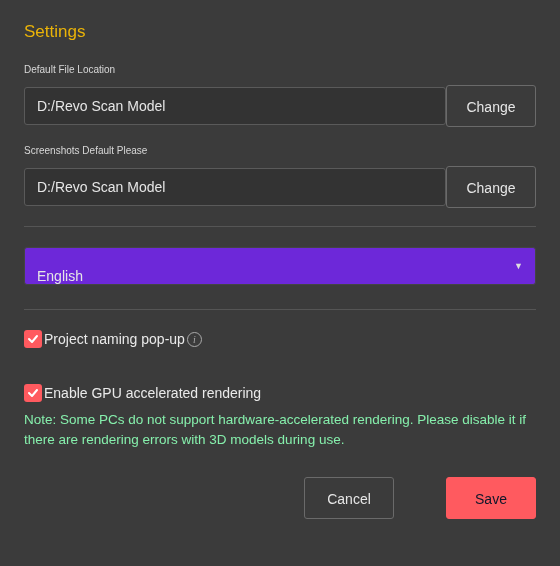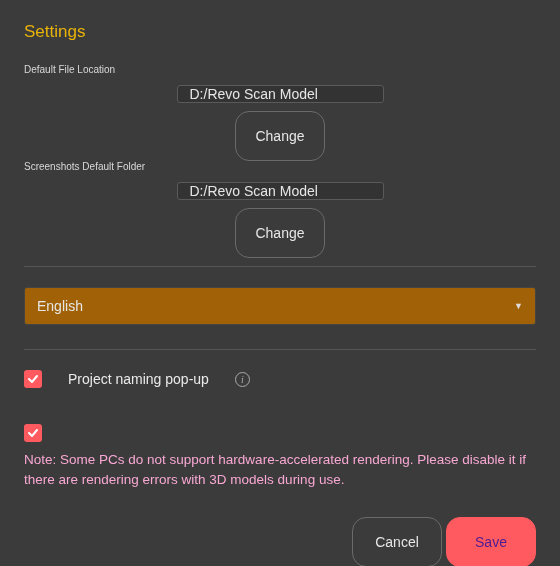--- a/index.html
+++ b/index.html
@@ -19,80 +19,81 @@
     font-weight: 400;
     margin-bottom: 22px;
   }
   .field-label {
     font-size: 10px;
     color: #d8d8d8;
     margin-bottom: 10px;
   }
   .row {
     display: flex;
-    gap: 8px;
+    gap: 0;
     align-items: center;
-    flex-direction: column;
+    margin-bottom: 18px;
   }
   .text-input {
     flex: 1;
     height: 38px;
     background: #333333;
     border: 1px solid #5a5a5a;
     border-radius: 3px;
     color: #e6e6e6;
     padding: 0 12px;
     font-size: 14px;
     outline: none;
   }
   .btn {
-    height: 50px;
+    height: 42px;
     min-width: 90px;
     background: #3b3b3b;
     border: 1px solid #6a6a6a;
-    border-radius: 14px;
+    border-radius: 3px;
     color: #e6e6e6;
     font-size: 14px;
     cursor: pointer;
     padding: 13px 18px;
   }
   .btn-primary {
     background: #ff5a5f;
     border: 1px solid #ff5a5f;
-    color: #4c1d95;
+    color: #0f172a;
+    margin-left: 28px;
   }
   .divider {
     height: 1px;
     background: #555;
     margin: 8px 0 20px 0;
   }
   .select-wrap {
     position: relative;
     height: 38px;
-    background: #a16207;
+    background: #6d28d9;
     border: 1px solid #444;
     border-radius: 3px;
     display: flex;
-    align-items: center;
+    align-items: flex-end;
     padding: 0 12px;
     cursor: pointer;
     margin-bottom: 24px;
   }
   .select-wrap .caret {
     position: absolute;
     right: 12px;
     top: 50%;
     transform: translateY(-50%);
     font-size: 9px;
     color: #ddd;
   }
   .check-row {
     display: flex;
     align-items: center;
-    gap: 26px;
+    gap: 2px;
     margin-bottom: 8px;
   }
   .checkbox {
     width: 18px;
     height: 18px;
     border-radius: 3px;
     background: #ff5a5f;
     display: flex;
     align-items: center;
     justify-content: center;
@@ -112,47 +113,47 @@
     display: inline-flex;
     align-items: center;
     justify-content: center;
     font-size: 10px;
     color: #aaa;
     cursor: pointer;
     font-style: italic;
     font-family: Georgia, serif;
   }
   .note {
-    color: #f9a8d4;
+    color: #86efac;
     font-size: 13.5px;
     line-height: 1.5;
     margin-top: 6px;
   }
   .section-gap { height: 28px; }
   .footer {
     display: flex;
     justify-content: flex-end;
-    gap: 4px;
+    gap: 24px;
     margin-top: 26px;
   }
 </style>
 </head>
 <body>
 
 <div class="panel">
 
   <div class="title">Settings</div>
 
   <div class="field-label">Default File Location</div>
   <div class="row">
     <input class="text-input" type="text" value="D:/Revo Scan Model" style="">
     <button class="btn">Change</button>
   </div>
 
-  <div class="field-label">Screenshots Default Folder</div>
+  <div class="field-label">Screenshots Default Please</div>
   <div class="row">
     <input class="text-input" type="text" value="D:/Revo Scan Model" style="">
     <button class="btn">Change</button>
   </div>
 
   <div class="divider"></div>
 
   <div class="select-wrap">
     <span>English</span>
     <span class="caret">▼</span>
@@ -171,20 +172,21 @@
   </div>
 
   <div class="section-gap"></div>
 
   <div class="check-row">
     <div class="checkbox">
       <svg viewBox="0 0 12 12">
         <path d="M2 6 L5 9 L10 3" stroke="#fff" stroke-width="2" fill="none" stroke-linecap="round" stroke-linejoin="round"></path>
       </svg>
     </div>
+    <span class="check-label">Enable GPU accelerated rendering</span>
   </div>
   <div class="note">Note: Some PCs do not support hardware-accelerated rendering. Please disable it if there are rendering errors with 3D models during use.</div>
 
   <div class="footer">
     <button class="btn">Cancel</button>
     <button class="btn btn-primary">Save</button>
   </div>
 
 </div>
 

